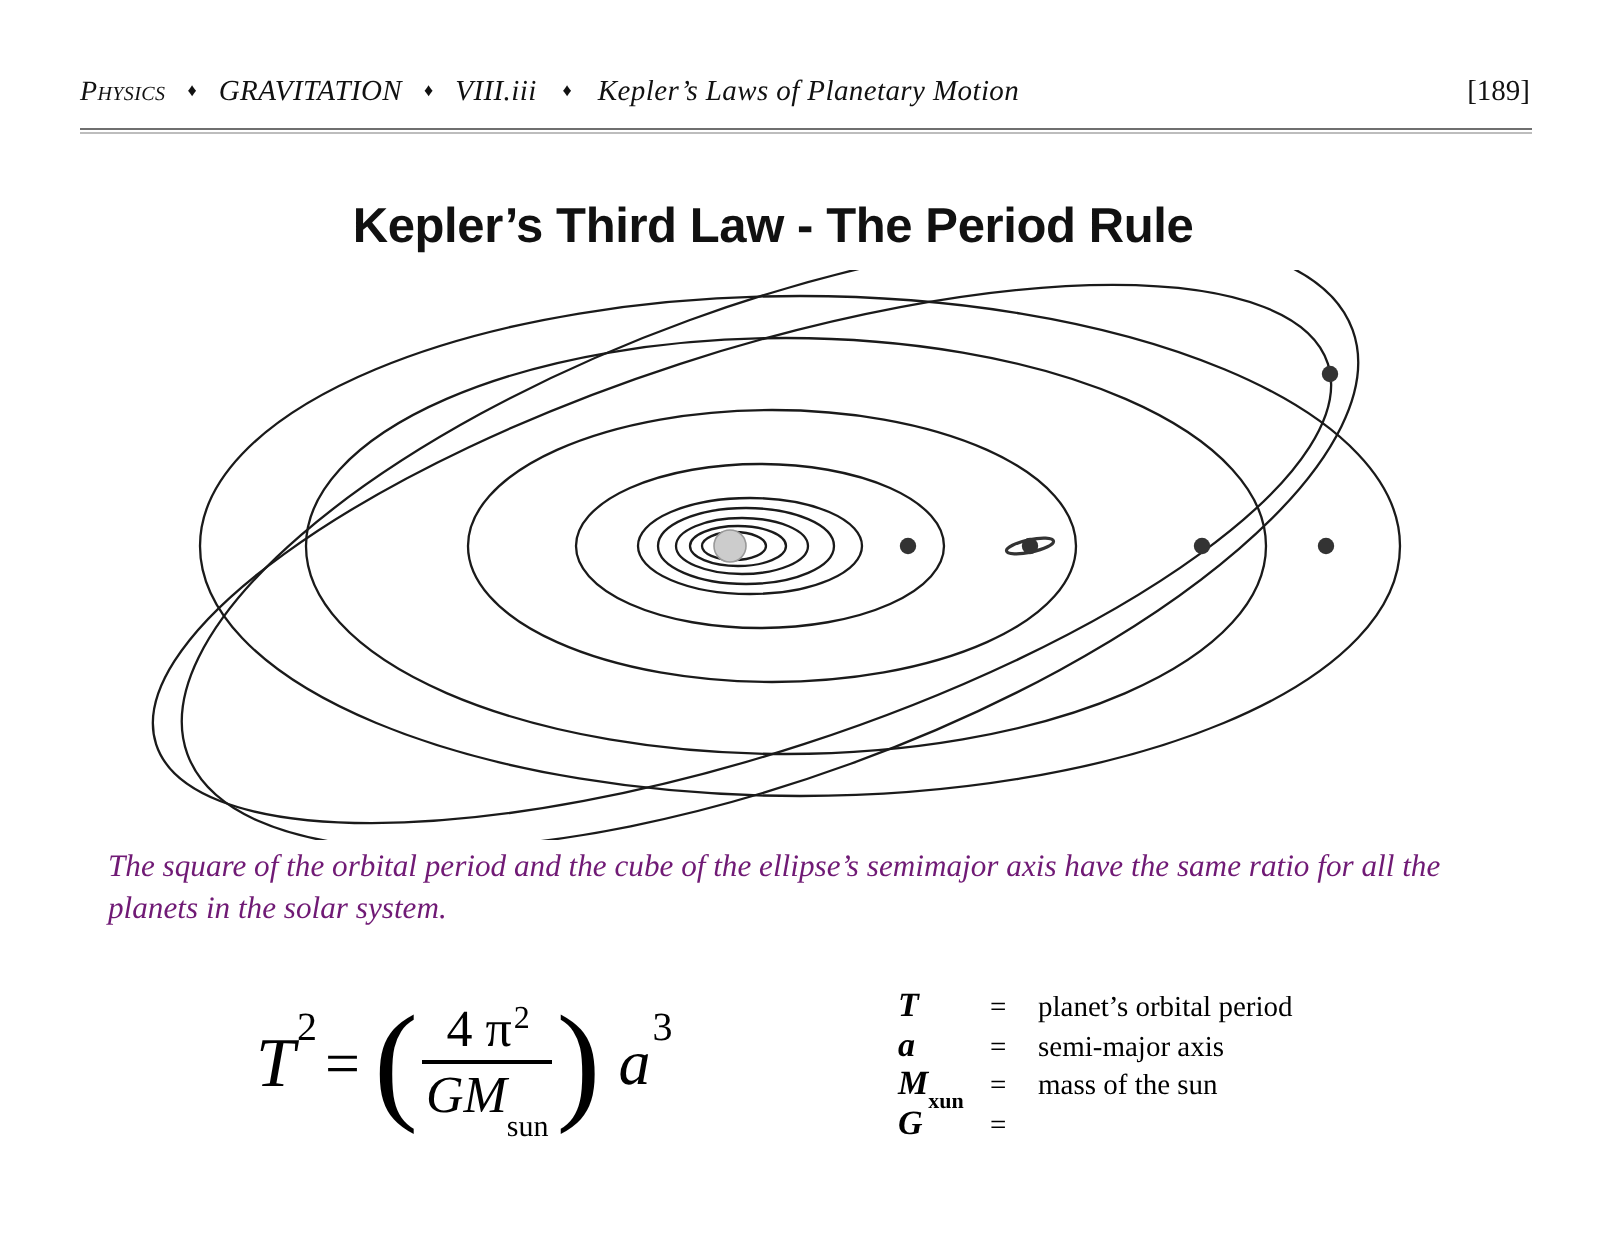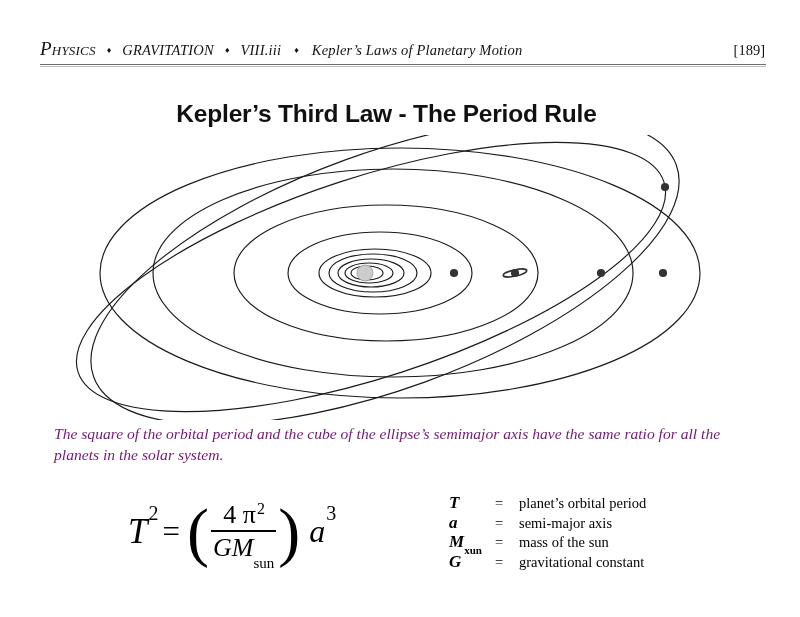--- a/index.html
+++ b/index.html
@@ -34,21 +34,21 @@
   }
   .hdr-item {
     font-family: "Liberation Serif", serif;
     font-style: italic;
     font-size: 14.5px;
     letter-spacing: 0.2px;
     color: #111;
   }
   .hdr-item.smallcaps {
     font-variant: small-caps;
-    font-size: 19px;
+    font-size: 14px;
   }
   .hdr-item.allcaps {
     font-size: 14.5px;
   }
   .hdr-sep {
     font-size: 9px;
     line-height: 1;
     padding: 0 11px;
     position: relative;
     top: -2px;
@@ -323,15 +323,14 @@
       <span class="lg-desc">semi-major axis</span>
     </div>
     <div class="legend-row">
       <span class="lg-sym"><span>M</span><span class="sub">xun</span></span>
       <span class="lg-eq">=</span>
       <span class="lg-desc">mass of the sun</span>
     </div>
     <div class="legend-row">
       <span class="lg-sym"><span>G</span></span>
       <span class="lg-eq">=</span>
-      <span class="lg-desc">gravitational constant</span>
     </div>
   </div>
 
 </body></html>

